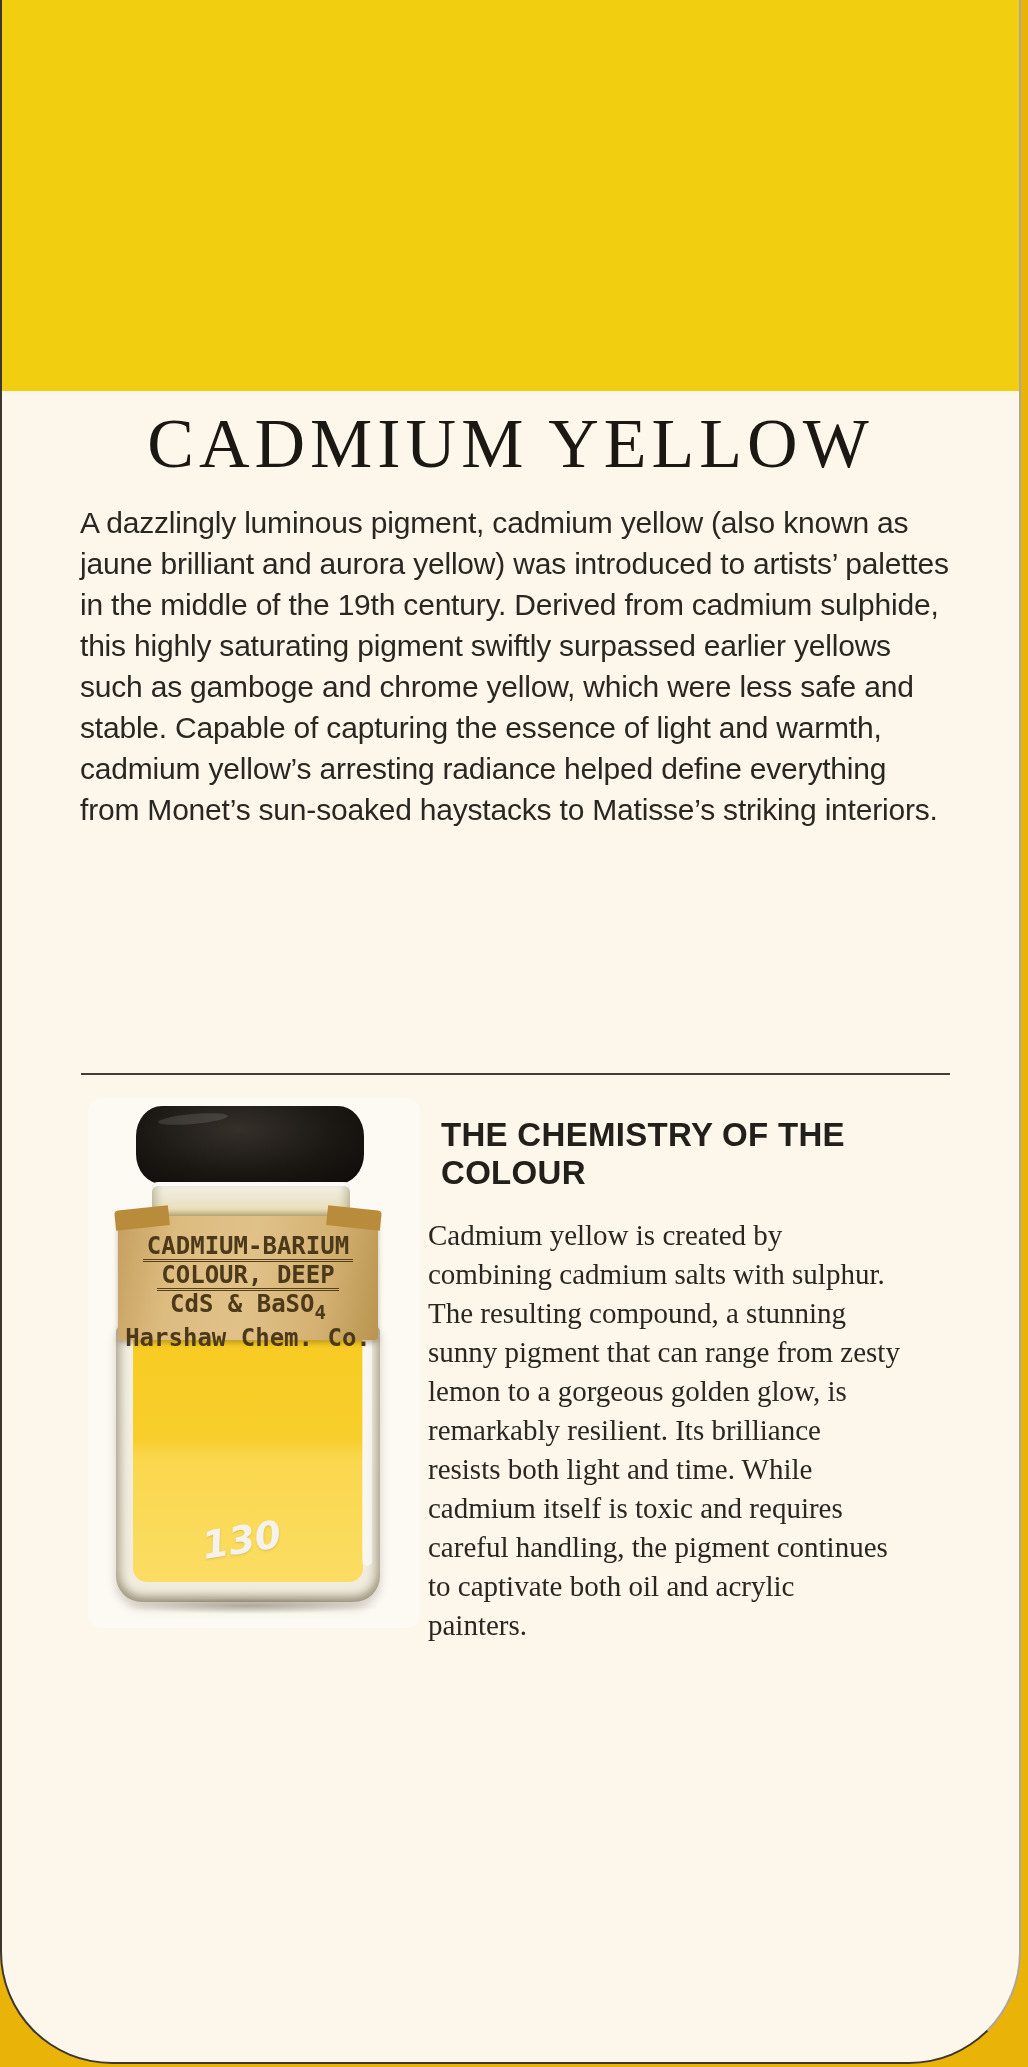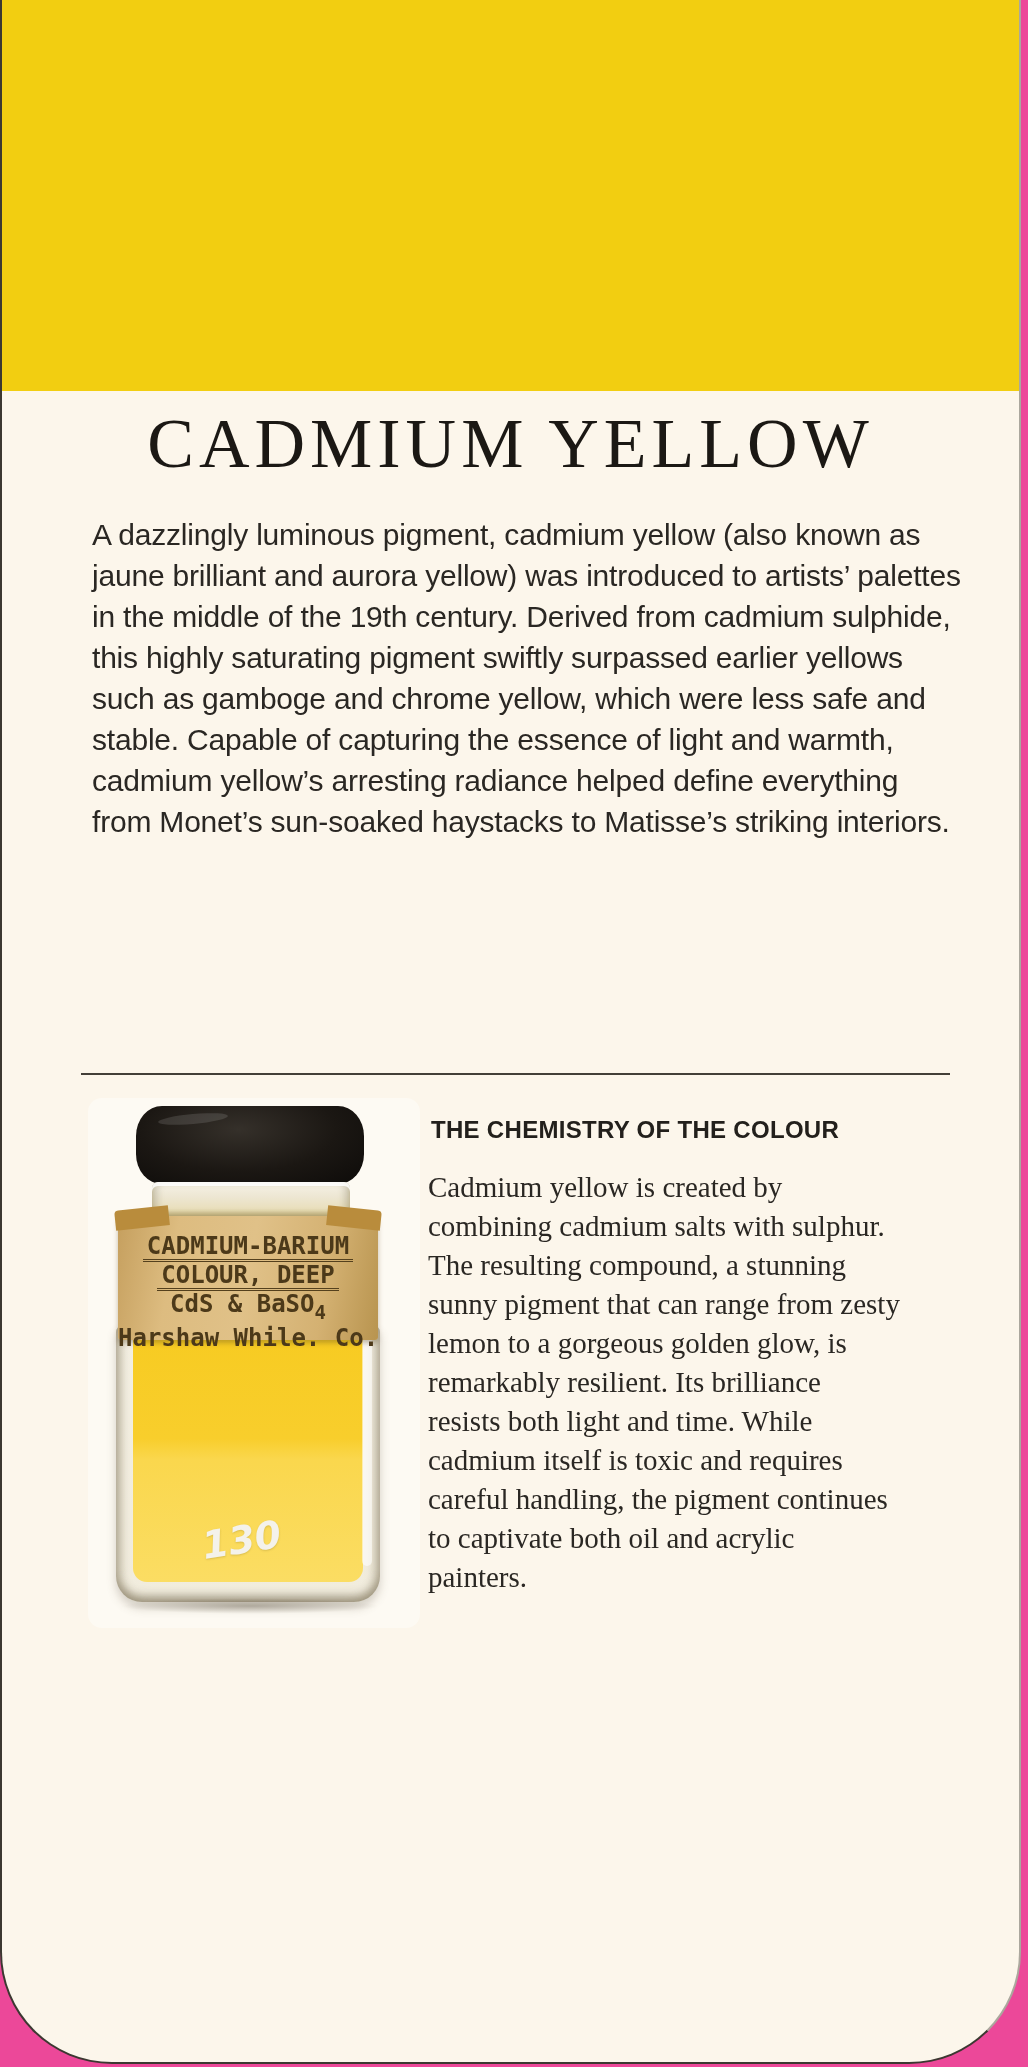--- a/index.html
+++ b/index.html
@@ -1,51 +1,51 @@
 <!DOCTYPE html>
 <html><head>
 <meta charset="utf-8">
 <style>
   html,body{margin:0;padding:0;}
   body{width:1028px;height:2067px;font-family:"Liberation Sans",sans-serif;}
-  .page{position:relative;width:1028px;height:2067px;background:#ec4899;overflow:hidden;}
+  .page{position:relative;width:1028px;height:2067px;background:#eab308;overflow:hidden;}
 
   
   .card{
     position:absolute;left:0;top:0;width:1021px;height:2064px;
     background:#FCF6EB;
     border:2px solid #3C3831;border-top:none;border-right-color:#ABA79D;
     border-radius:0 0 112px 112px;
     overflow:hidden;box-sizing:border-box;
   }
 
   .swatch{position:absolute;left:0;top:0;width:100%;height:391px;background:#F2CE11;}
 
   .title{
     position:absolute;top:404px;left:0;width:100%;margin:0;
     text-align:center;
     font-family:"Liberation Serif",serif;font-weight:400;
     font-size:70px;letter-spacing:5px;color:#1B1814;
   }
 
   .intro{
-    position:absolute;top:502px;left:78px;width:872px;margin:12px;
+    position:absolute;top:502px;left:78px;width:872px;margin:0;
     font-size:30px;line-height:41px;letter-spacing:-0.2px;color:#2A2723;
   }
 
   .divider{
     position:absolute;top:1073px;left:79px;width:869px;height:0;margin:0;
     border:none;border-top:2px solid #433F38;
   }
 
   
   .chem-text{position:absolute;left:426px;top:1116px;width:530px;}
   .chem-text h2{
-    margin:0 0 24px 3px;
-    font-size:24px;font-weight:700;letter-spacing:0.3px;color:#23201C;
+    margin:0 0 24px 13px;
+    font-size:33px;font-weight:700;letter-spacing:0.3px;color:#23201C;
   }
   .chem-text p{
     margin:0;width:472px;
     font-family:"Liberation Serif",serif;
     font-size:29px;line-height:39px;color:#2A2723;
   }
 
   
   .bottle{position:absolute;left:92px;top:1098px;width:316px;height:580px;margin:0;text-decoration:underline;}
   .bottle *{box-sizing:border-box;}
@@ -127,21 +127,21 @@
       <div class="photo-bg"></div>
       <div class="cap"></div>
       <div class="neck"></div>
       <div class="jar">
         <div class="pigment"></div>
       </div>
       <div class="label">
         <span class="lbl-u">CADMIUM-BARIUM</span><br>
         <span class="lbl-u">COLOUR, DEEP</span><br>
         <span><span>CdS &amp; BaSO</span><sub>4</sub></span><br>
-        <span>Harshaw While. Co.</span>
+        <span>Harshaw Chem. Co.</span>
       </div>
       <div class="jar-number">130</div>
       <div class="bottle-shadow"></div>
     </figure>
 
     <section class="chem-text">
       <h2>THE CHEMISTRY OF THE COLOUR</h2>
       <p>Cadmium yellow is created by combining cadmium salts with sulphur. The resulting compound, a stunning sunny pigment that can range from zesty lemon to a gorgeous golden glow, is remarkably resilient. Its brilliance resists both light and time. While cadmium itself is toxic and requires careful handling, the pigment continues to captivate both oil and acrylic painters.</p>
     </section>
 

